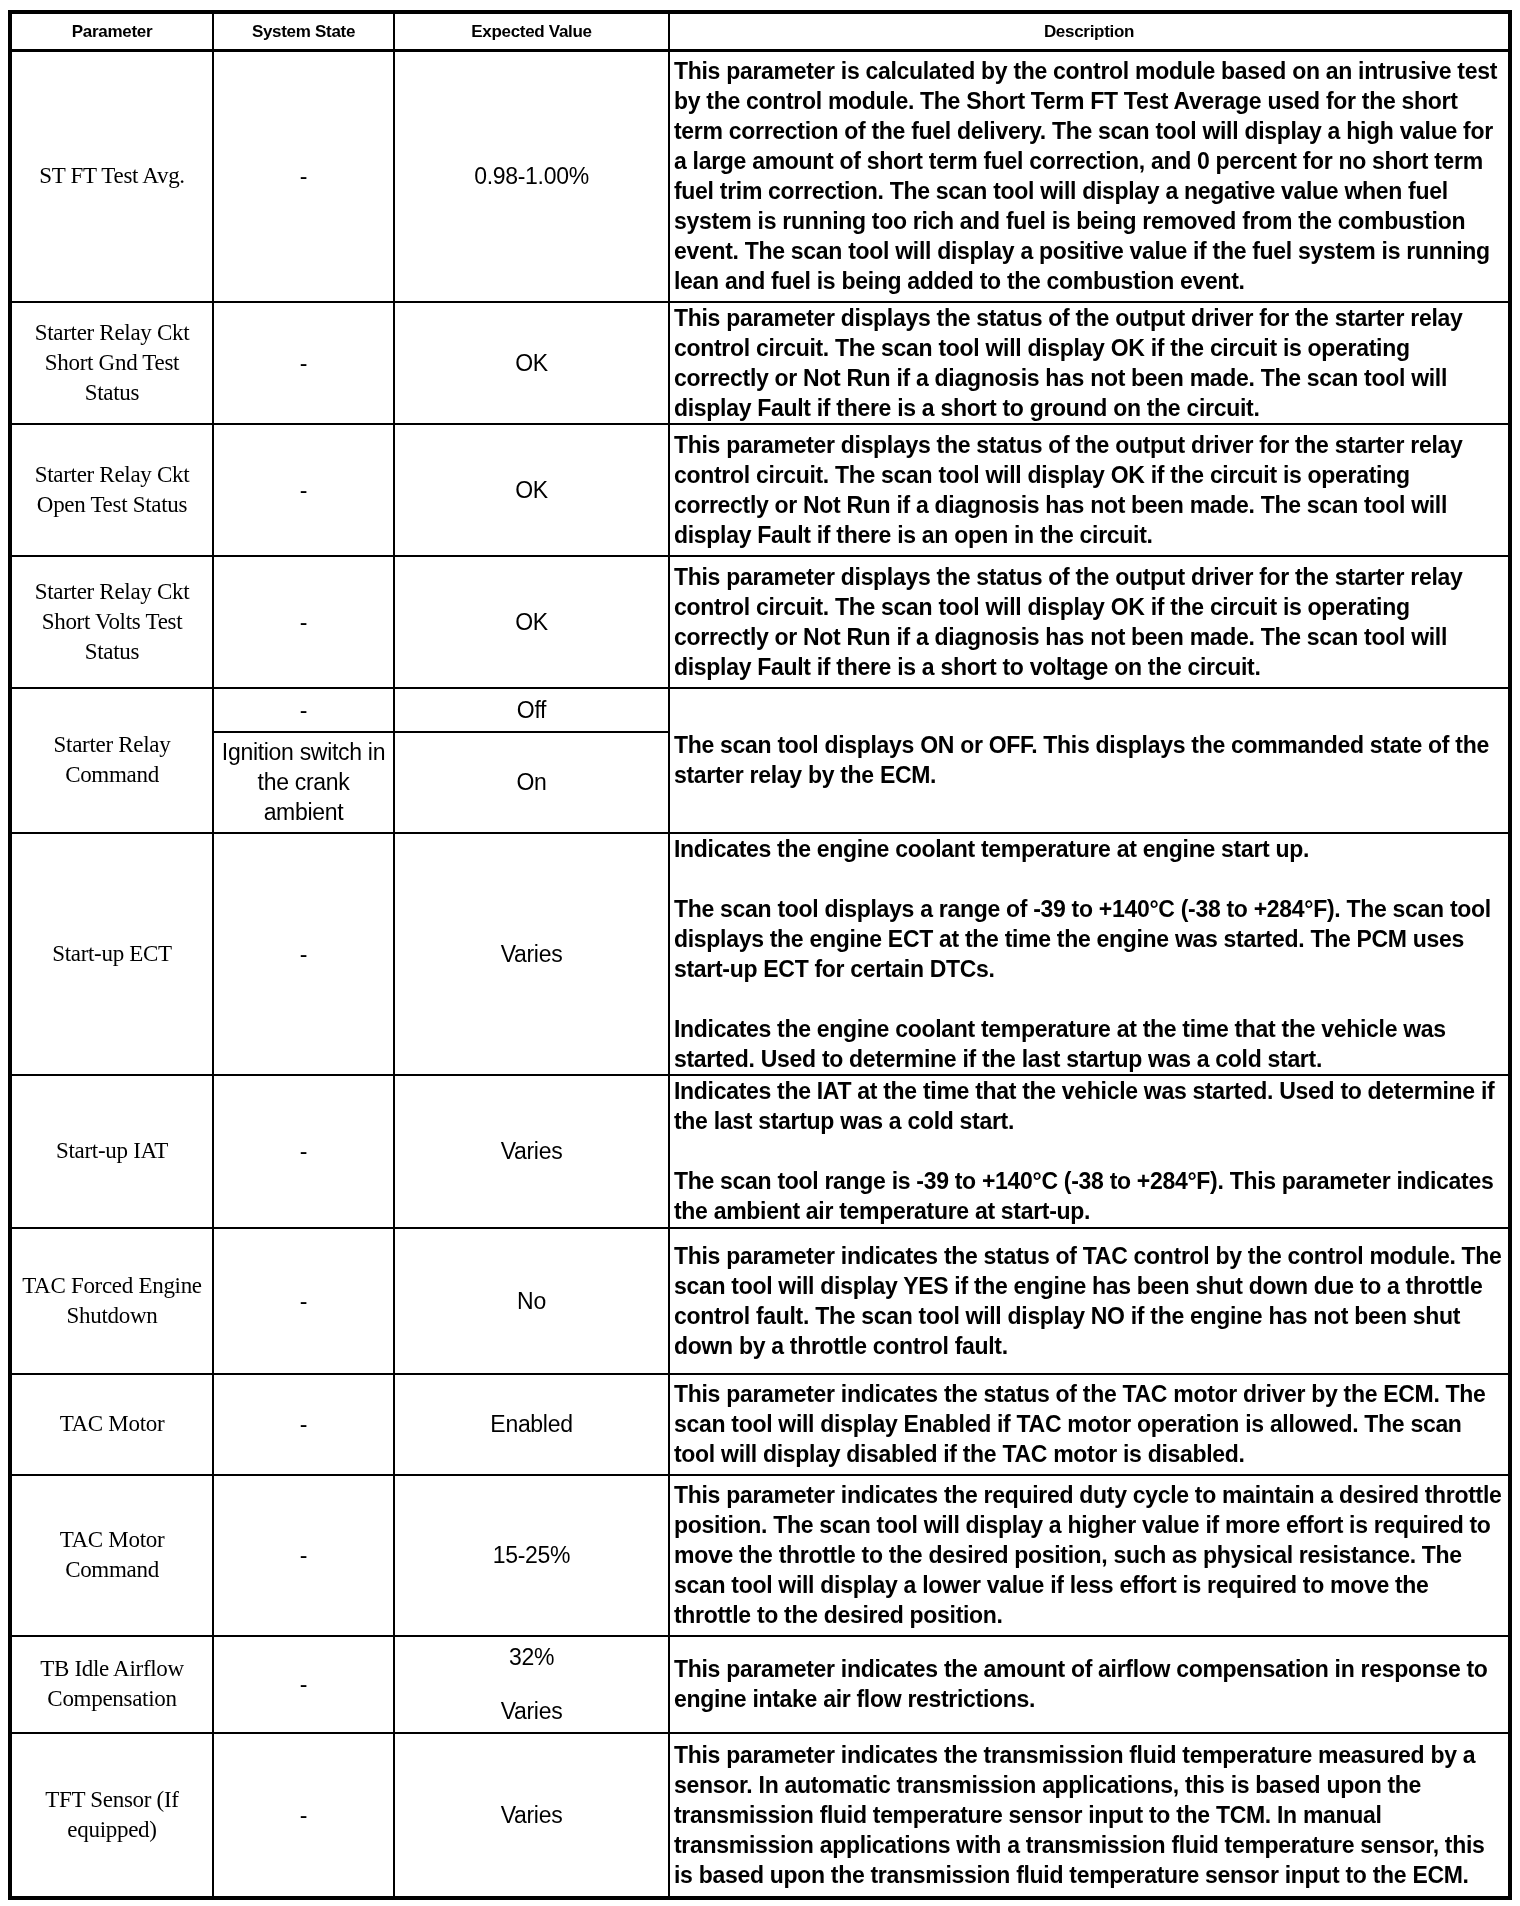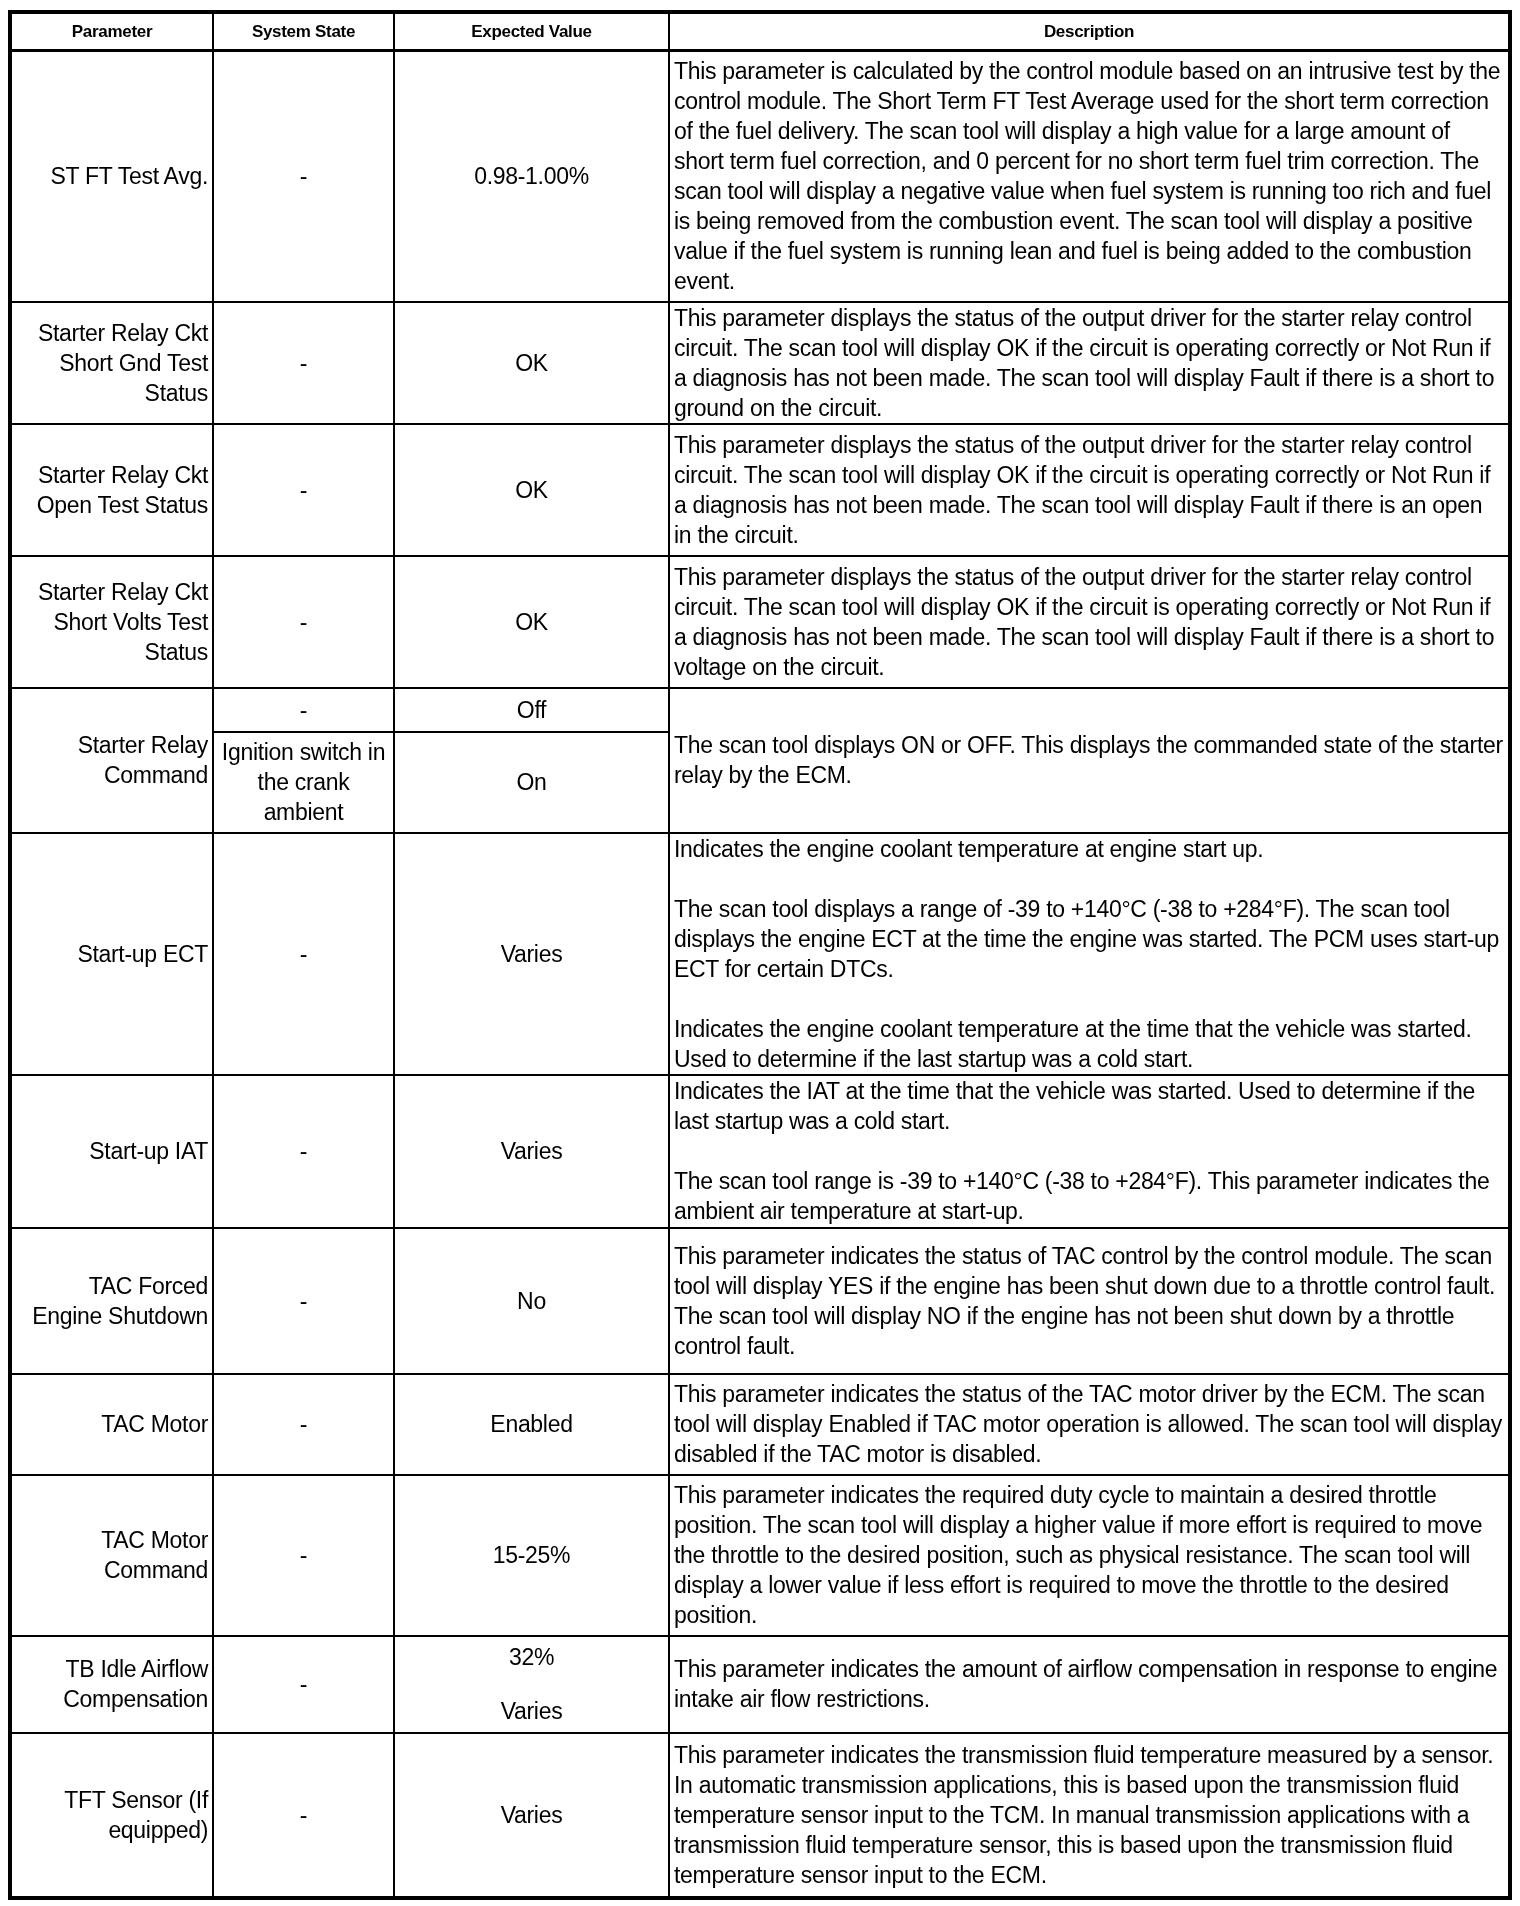--- a/index.html
+++ b/index.html
@@ -21,23 +21,23 @@
   }
   table.params th {
     font-weight: bold; text-align: center; height: 35px;
     font-size: 17px;
     border-bottom: 3px solid #000;
   }
   col.c1 { width: 203px; }
   col.c2 { width: 181px; }
   col.c3 { width: 275px; }
   col.c4 { width: auto; }
-  td.param { text-align: right; }
+  td.param { text-align: center; font-family: Liberation Serif, serif; }
   td.state, td.expected { text-align: center; }
-  td.desc { text-align: left; padding: 2px 4px 3px 4px; }
+  td.desc { text-align: left; padding: 2px 4px 3px 4px; font-weight: bold; }
   td.desc p { margin: 0; }
   td.desc p + p { margin-top: 30px; }
   .ev-line + .ev-line { margin-top: 24px; }
   .ev-line { display: block; }
 </style>
 </head>
 <body>
 
 <table class="params">
   <colgroup>

